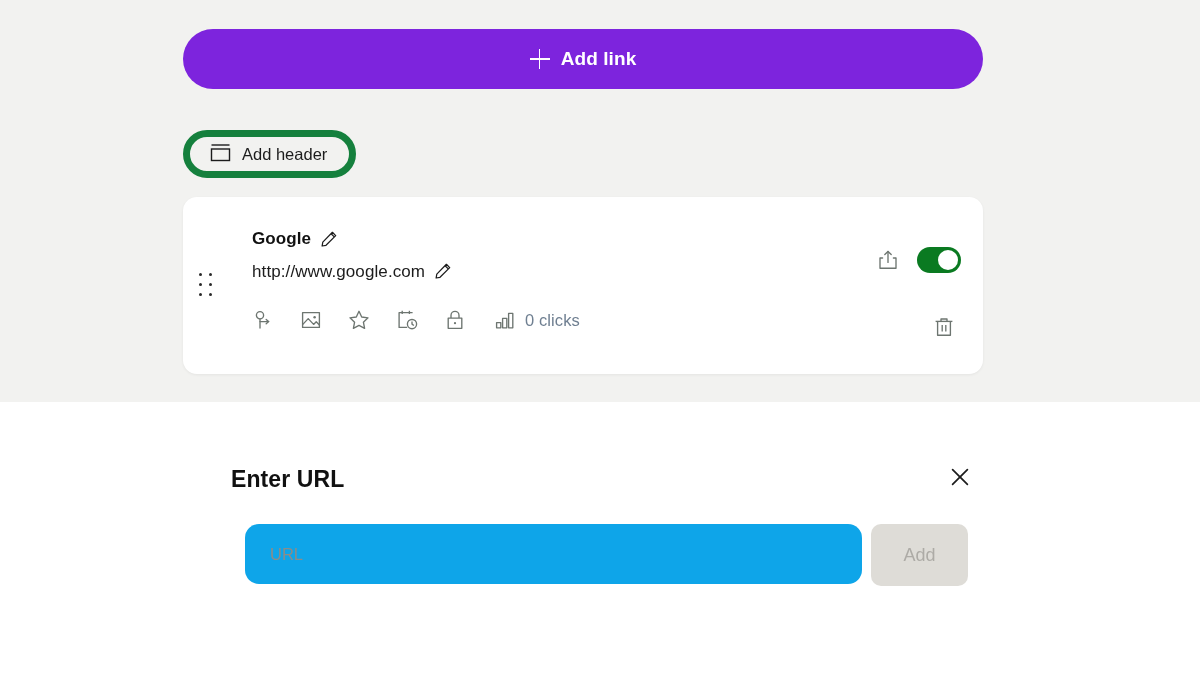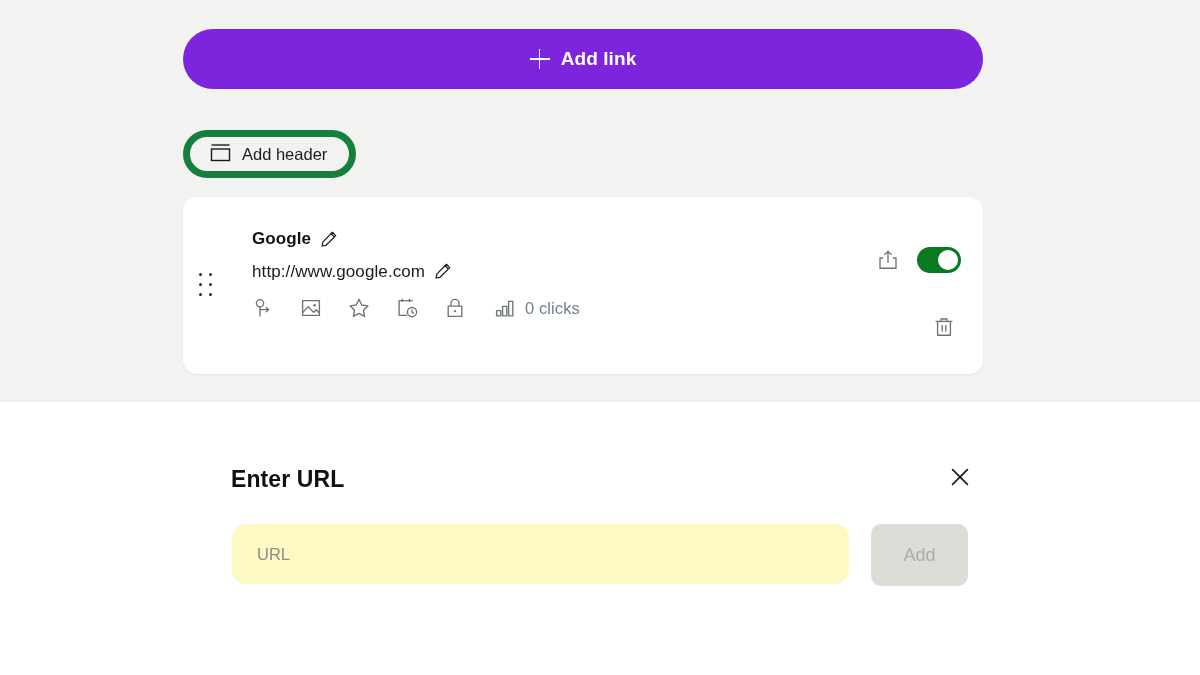--- a/index.html
+++ b/index.html
@@ -144,21 +144,21 @@
   .row-url .txt {
     font-size: 17px;
     color: #1c1c1c;
     letter-spacing: .1px;
   }
 
   .row-tools {
     display: flex;
     align-items: center;
     gap: 26px;
-    margin-top: 10px;
+    margin-top: 22px;
     height: 24px;
     text-align: center;
   }
   .tool-icon { cursor: pointer; display: inline-flex; }
   .clicks-group {
     display: inline-flex;
     align-items: center;
     gap: 9px;
     margin-left: 2px;
   }
@@ -233,25 +233,25 @@
     align-items: center;
     justify-content: center;
     cursor: pointer;
     background: none;
     border: none;
     padding: 0;
   }
 
   .url-input {
     position: absolute;
-    left: 232px;
+    left: 245px;
     top: 122px;
     width: 617px;
     height: 60px;
-    background: #fef9c3;
+    background: #0ea5e9;
     border: none;
     border-radius: 14px;
     padding: 0 25px;
     font-family: "Liberation Sans", sans-serif;
     font-size: 16.5px;
     color: #1c1c1c;
     outline: none;
   }
   .url-input::placeholder { color: #8c8c88; }
 

